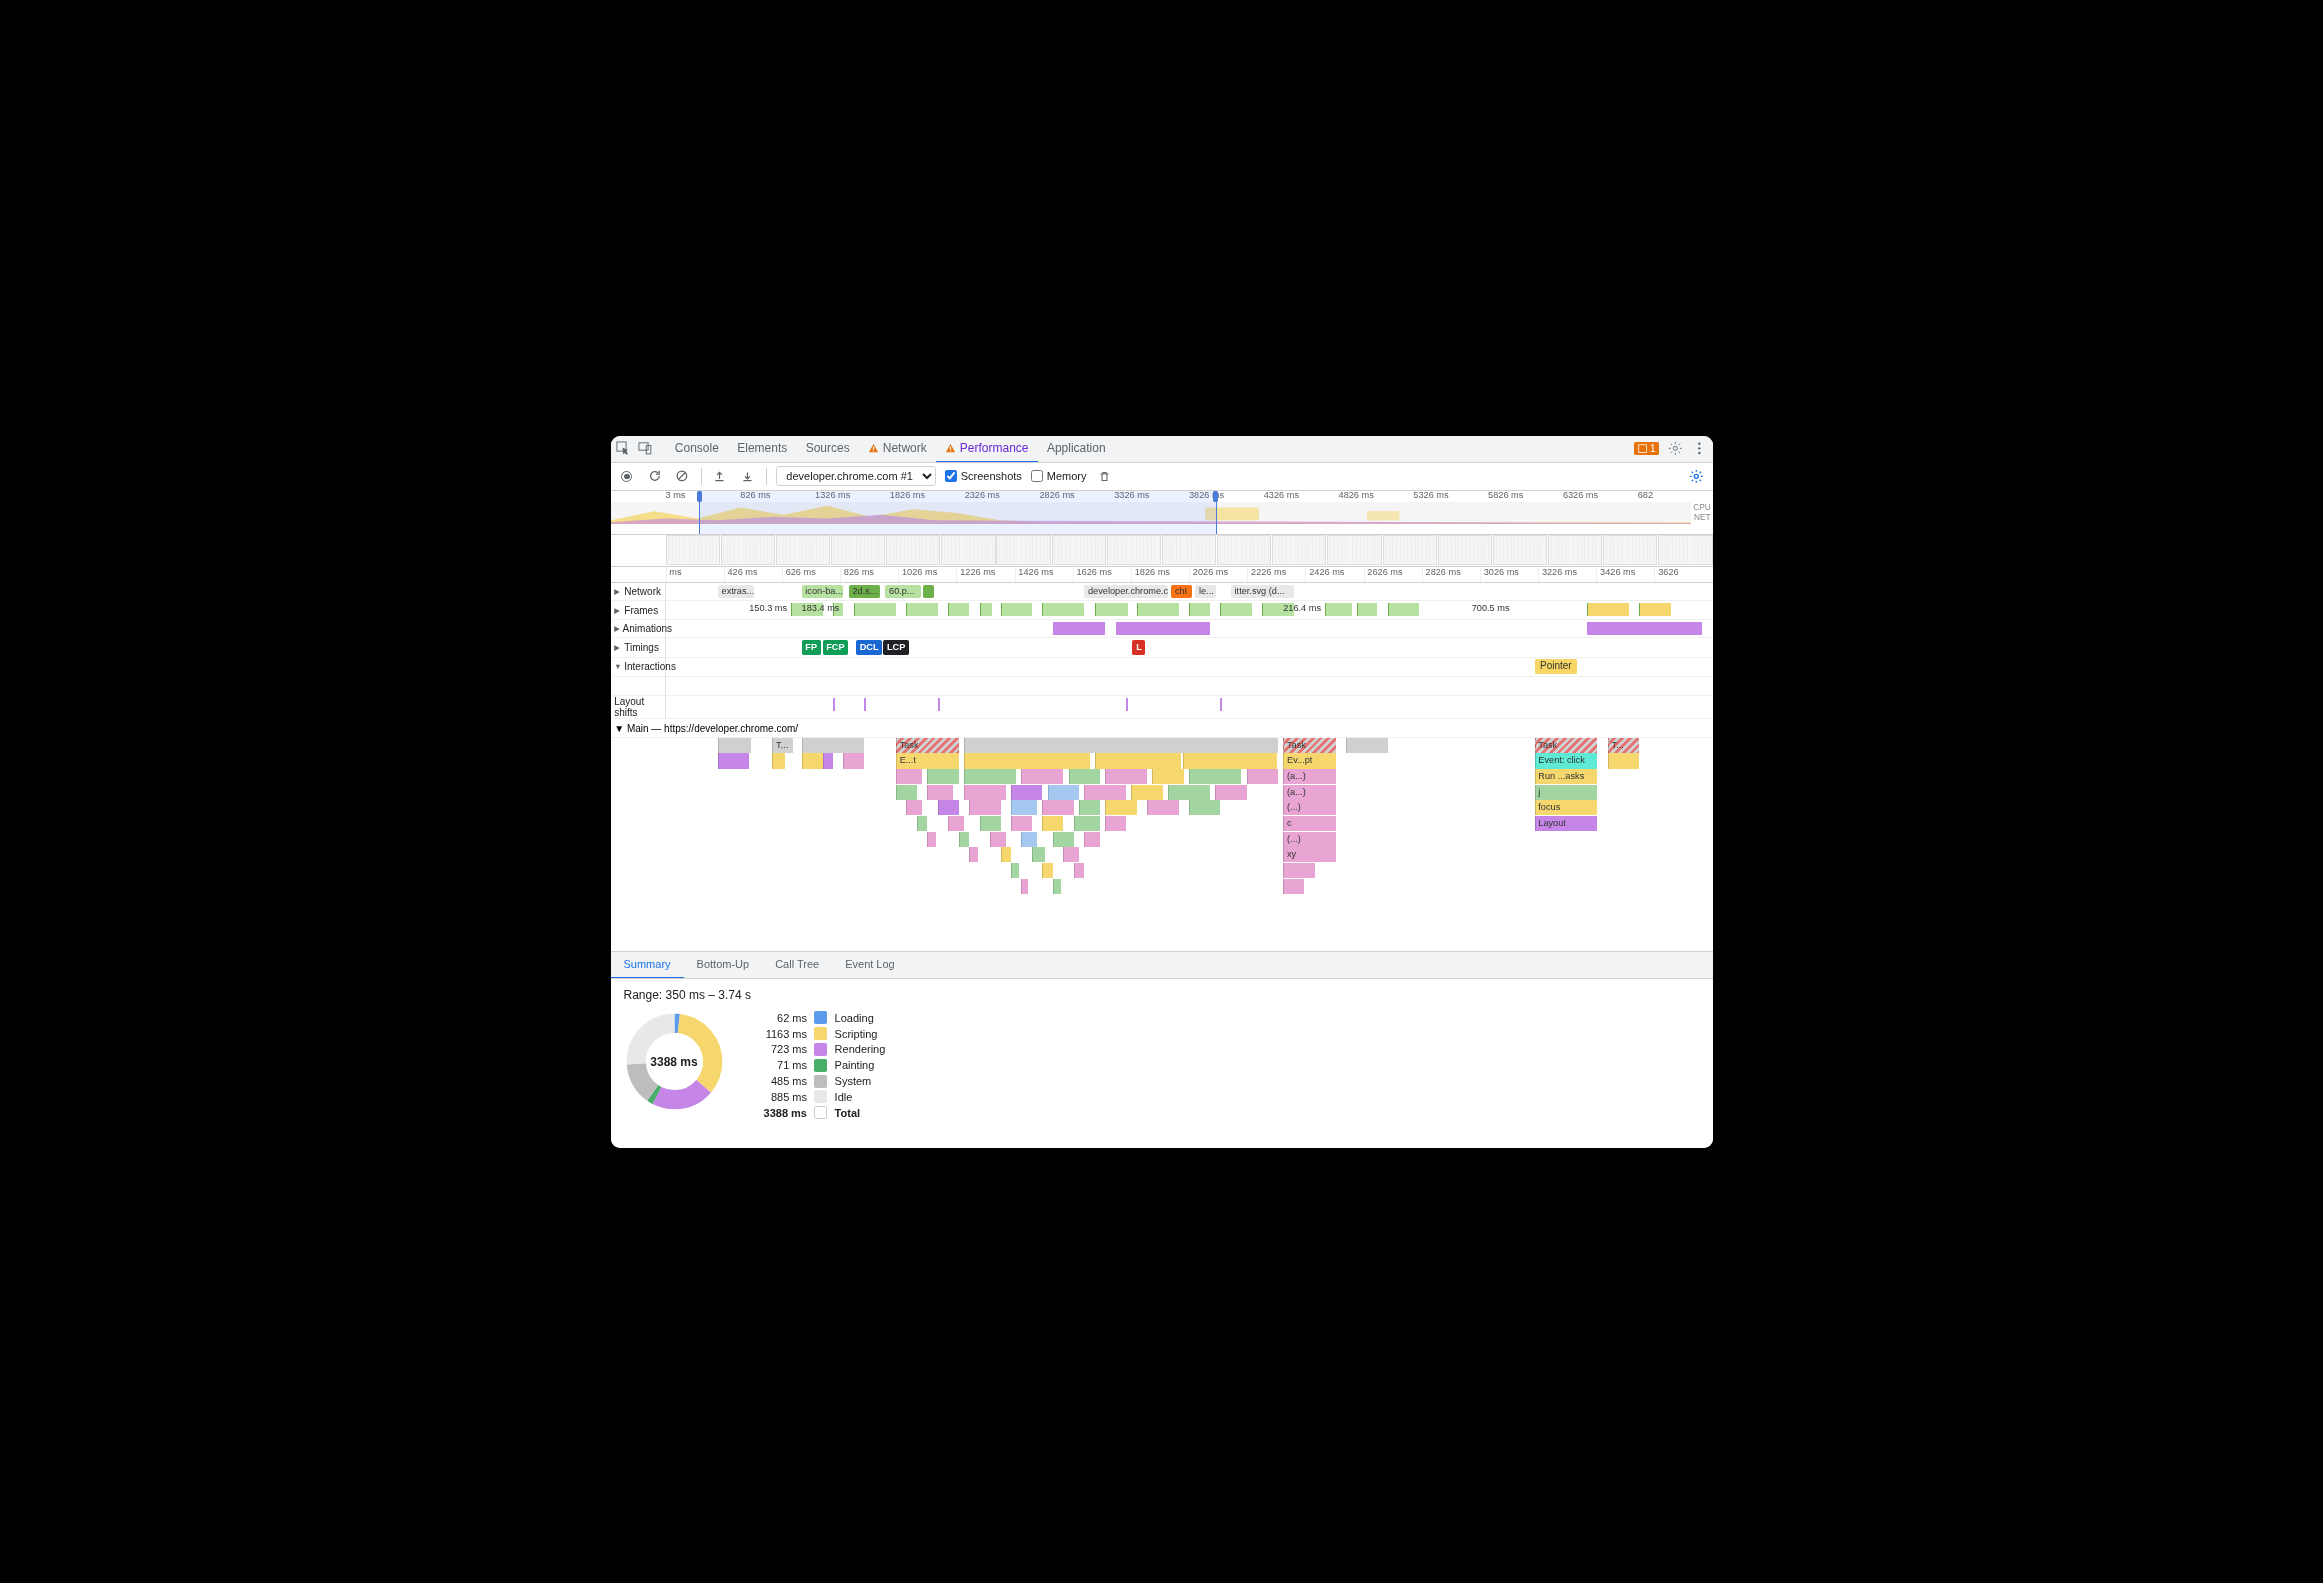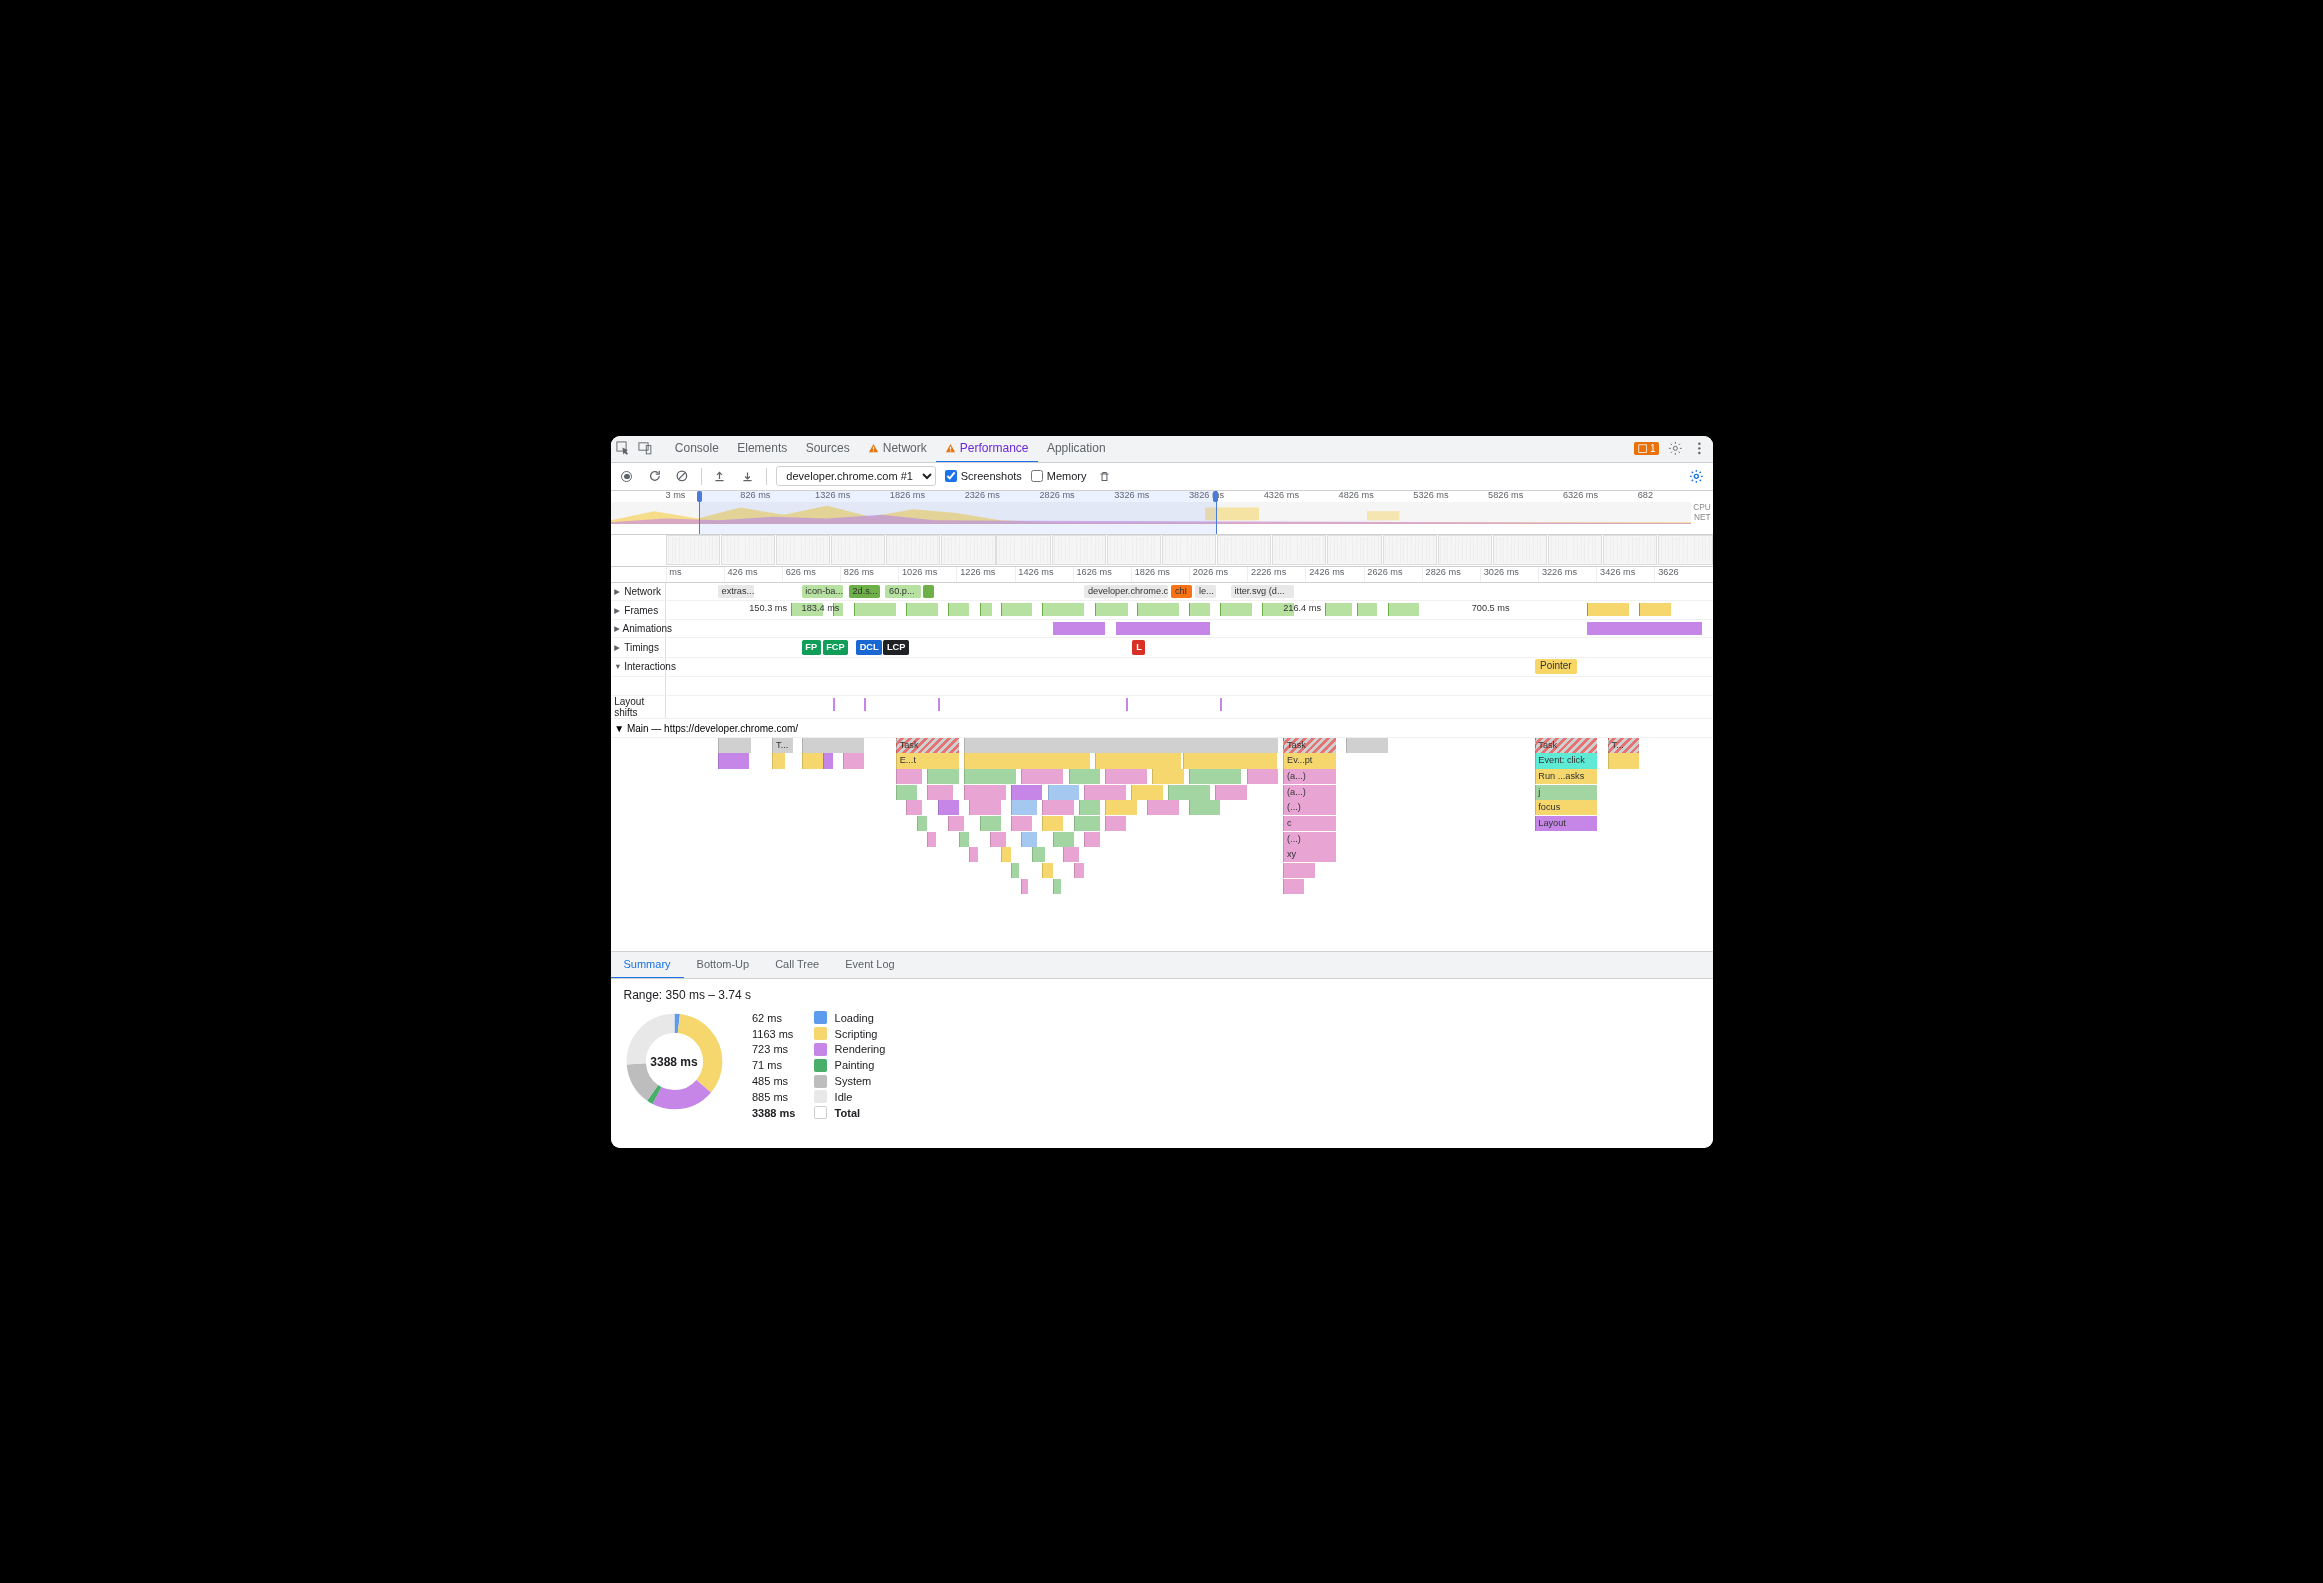--- a/index.html
+++ b/index.html
@@ -71,21 +71,21 @@
 .dt-tab { padding: 0 13px; display: flex; align-items: center; font-size: 11px; color: #5f6368; cursor: pointer; border-bottom: 1.8px solid transparent; }
 .dt-tab.active { color: #1a73e8; border-bottom-color: #1a73e8; }
 .detail-body { flex: 1; padding: 9.2px 13px; }
 .range-text { font-size: 12px; color: #202124; margin-bottom: 9.2px; }
 .summary-row { display: flex; align-items: flex-start; gap: 27.5px; }
 .donut { width: 101px; height: 101px; position: relative; }
 .donut svg { width: 100%; height: 100%; transform: rotate(-90deg); }
 .donut-center { position: absolute; inset: 0; display: flex; align-items: center; justify-content: center; font-size: 12px; font-weight: 700; color: #202124; }
 .legend { display: flex; flex-direction: column; gap: 2.8px; font-size: 11px; }
 .legend-row { display: flex; align-items: center; gap: 7.3px; }
-.legend-val { width: 55px; color: #202124; }
+.legend-val { width: 55px; text-align: right; color: #202124; }
 .legend-sw { width: 13px; height: 13px; border-radius: 1.8px; }
 .legend-name { color: #202124; }
 .legend-row.total .legend-val, .legend-row.total .legend-name { font-weight: 700; }
 </style>
 </head>
 <body>
 
 <div class="window">
 
 

